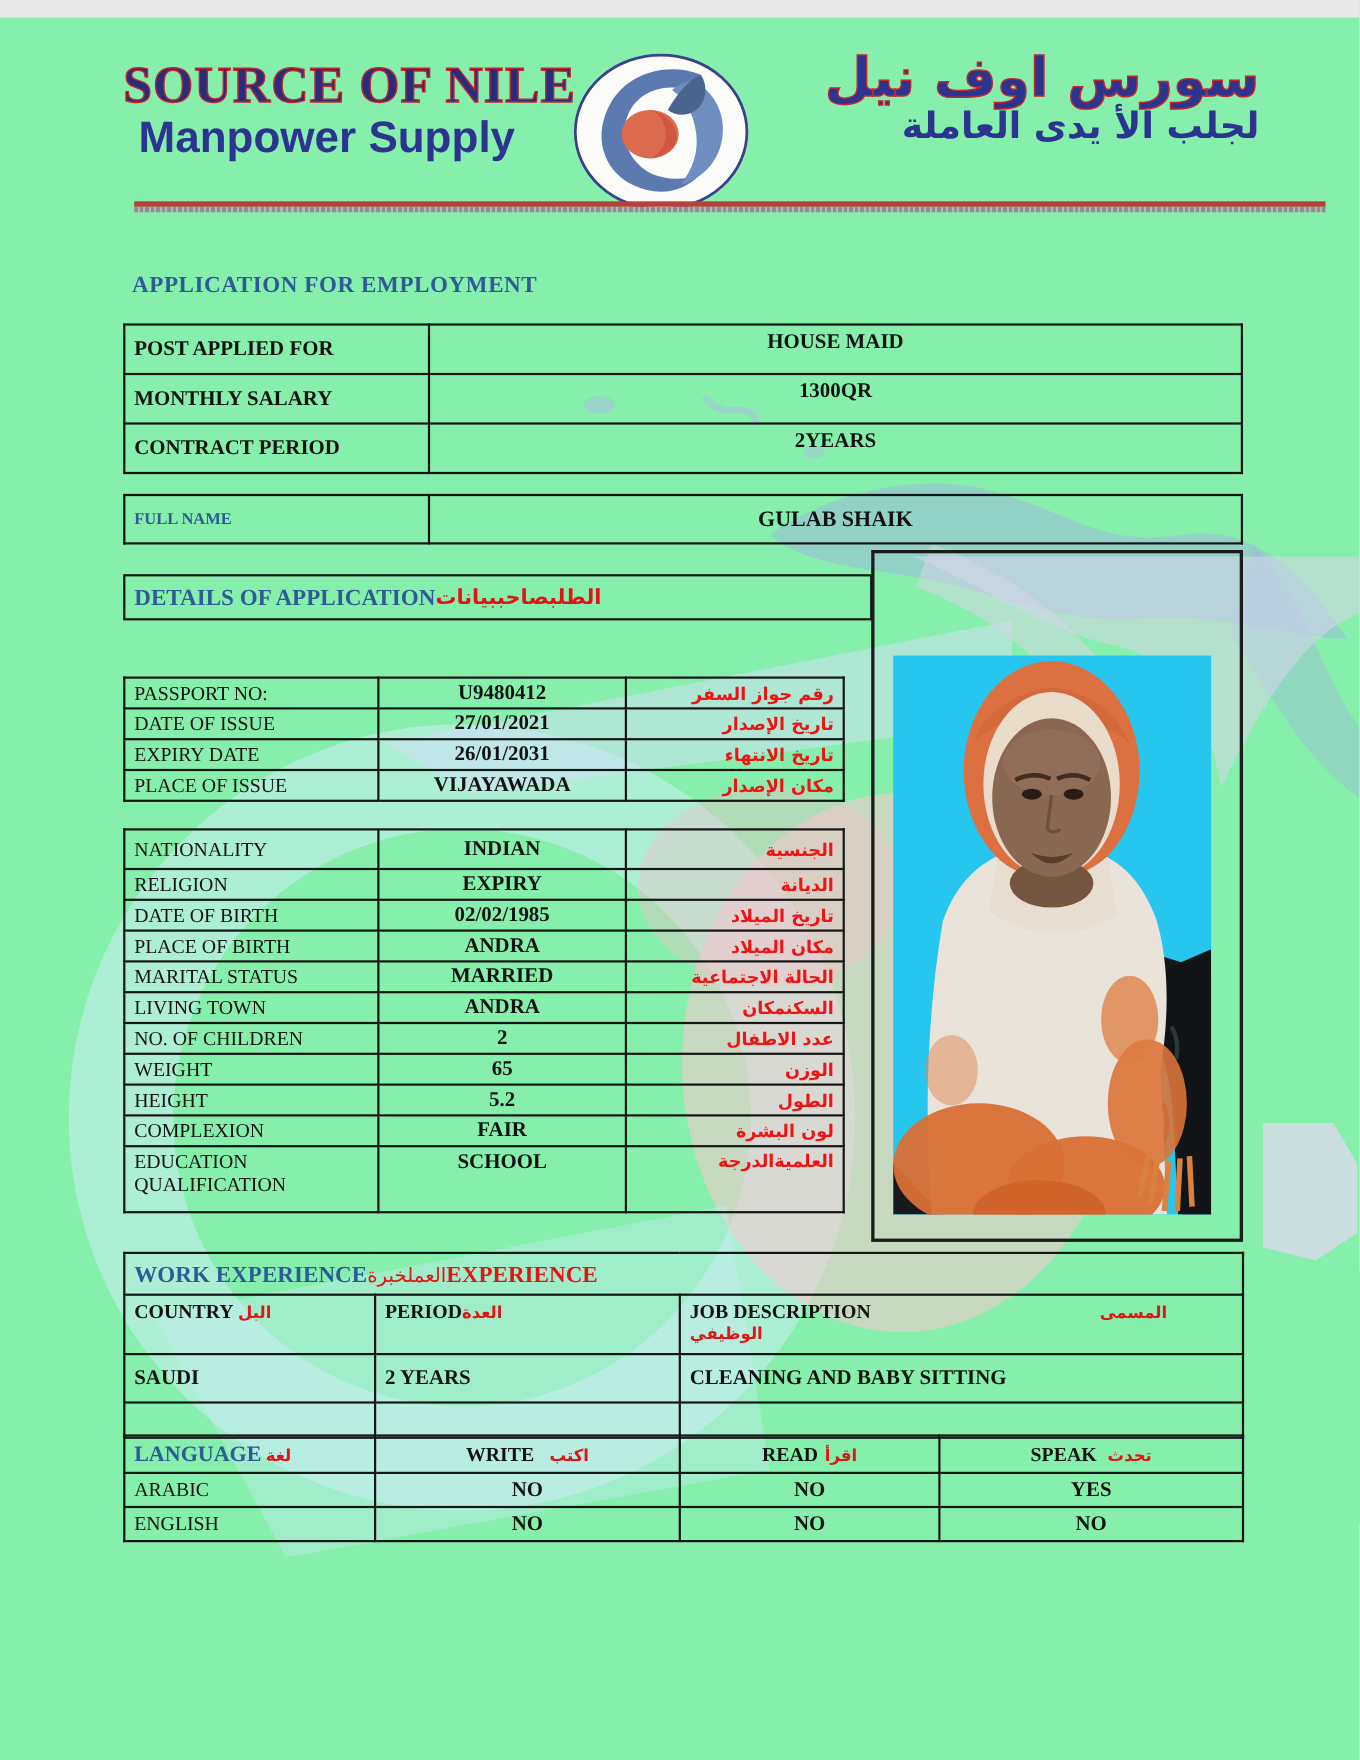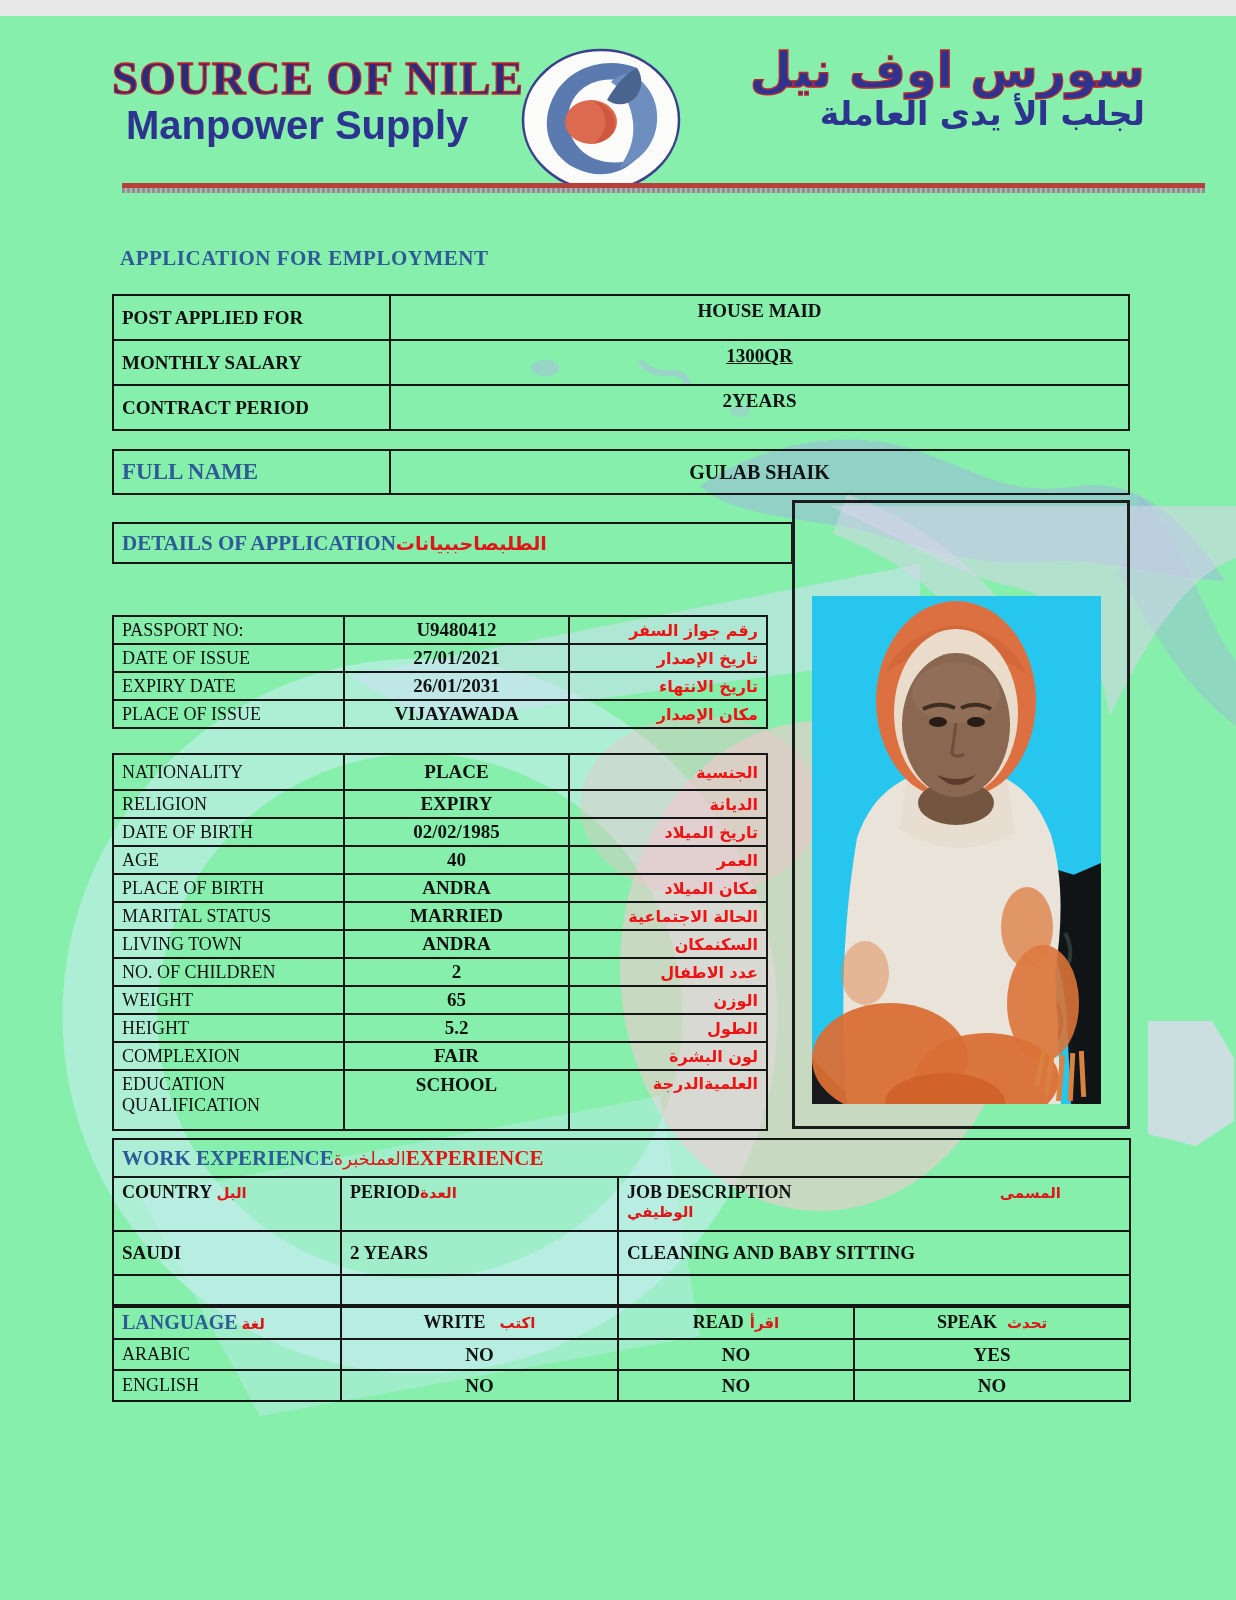--- a/index.html
+++ b/index.html
@@ -106,37 +106,37 @@
           <col style="width:277px">
           <col>
         </colgroup>
       <tbody>
           <tr>
         <td class="lblb">POST APPLIED FOR</td>
         <td class="val" style="vertical-align:top;padding-top:4px;">HOUSE MAID</td>
       </tr>
       <tr>
         <td class="lblb">MONTHLY SALARY</td>
-        <td class="val" style="vertical-align:top;padding-top:4px;text-decoration:underline;">1300QR</td>
+        <td class="val" style="vertical-align:top;padding-top:4px;">1300QR</td>
       </tr>
       <tr>
         <td class="lblb">CONTRACT PERIOD</td>
         <td class="val" style="vertical-align:top;padding-top:4px;">2YEARS</td>
       </tr>
     </tbody>
       </table>
 
     <table class="abs" style="left:112px;top:433px;width:1018px;height:46px;">
       <colgroup>
           <col style="width:277px">
           <col>
         </colgroup>
       <tbody>
           <tr>
-        <td class="lblb blue" style="font-size:23px;">FULL NAME</td>
+        <td class="lblb blue" style="font-size:15px;">FULL NAME</td>
         <td class="val" style="font-size:20px;">GULAB SHAIK</td>
       </tr>
     </tbody>
       </table>
 
     <div class="abs details-box" style="left:112px;top:506px;width:669px;height:38px;">
       <span class="details-en">DETAILS OF APPLICATION</span>
       <span class="details-ar" dir="rtl">الطلبصاحببيانات</span>
     </div>
 
@@ -227,37 +227,32 @@
 
     <table class="abs" style="left:112px;top:737px;width:656px;">
       <colgroup>
           <col style="width:231px">
           <col style="width:225px">
           <col>
         </colgroup>
       <tbody>
           <tr style="height:36px">
         <td class="lbl">NATIONALITY</td>
-        <td class="val">PLACE</td>
+        <td class="val">INDIAN</td>
         <td class="ar" dir="rtl">الجنسية</td>
       </tr>
       <tr style="height:28px">
         <td class="lbl">RELIGION</td>
         <td class="val">EXPIRY</td>
         <td class="ar" dir="rtl">الديانة</td>
       </tr>
       <tr style="height:28px">
         <td class="lbl">DATE OF BIRTH</td>
         <td class="val">02/02/1985</td>
         <td class="ar" dir="rtl">تاريخ الميلاد</td>
-      </tr>
-      <tr style="height:28px">
-        <td class="lbl">AGE</td>
-        <td class="val">40</td>
-        <td class="ar" dir="rtl">العمر</td>
       </tr>
       <tr style="height:28px">
         <td class="lbl">PLACE OF BIRTH</td>
         <td class="val">ANDRA</td>
         <td class="ar" dir="rtl">مكان الميلاد</td>
       </tr>
       <tr style="height:28px">
         <td class="lbl">MARITAL STATUS</td>
         <td class="val">MARRIED</td>
         <td class="ar" dir="rtl">الحالة الاجتماعية</td>

